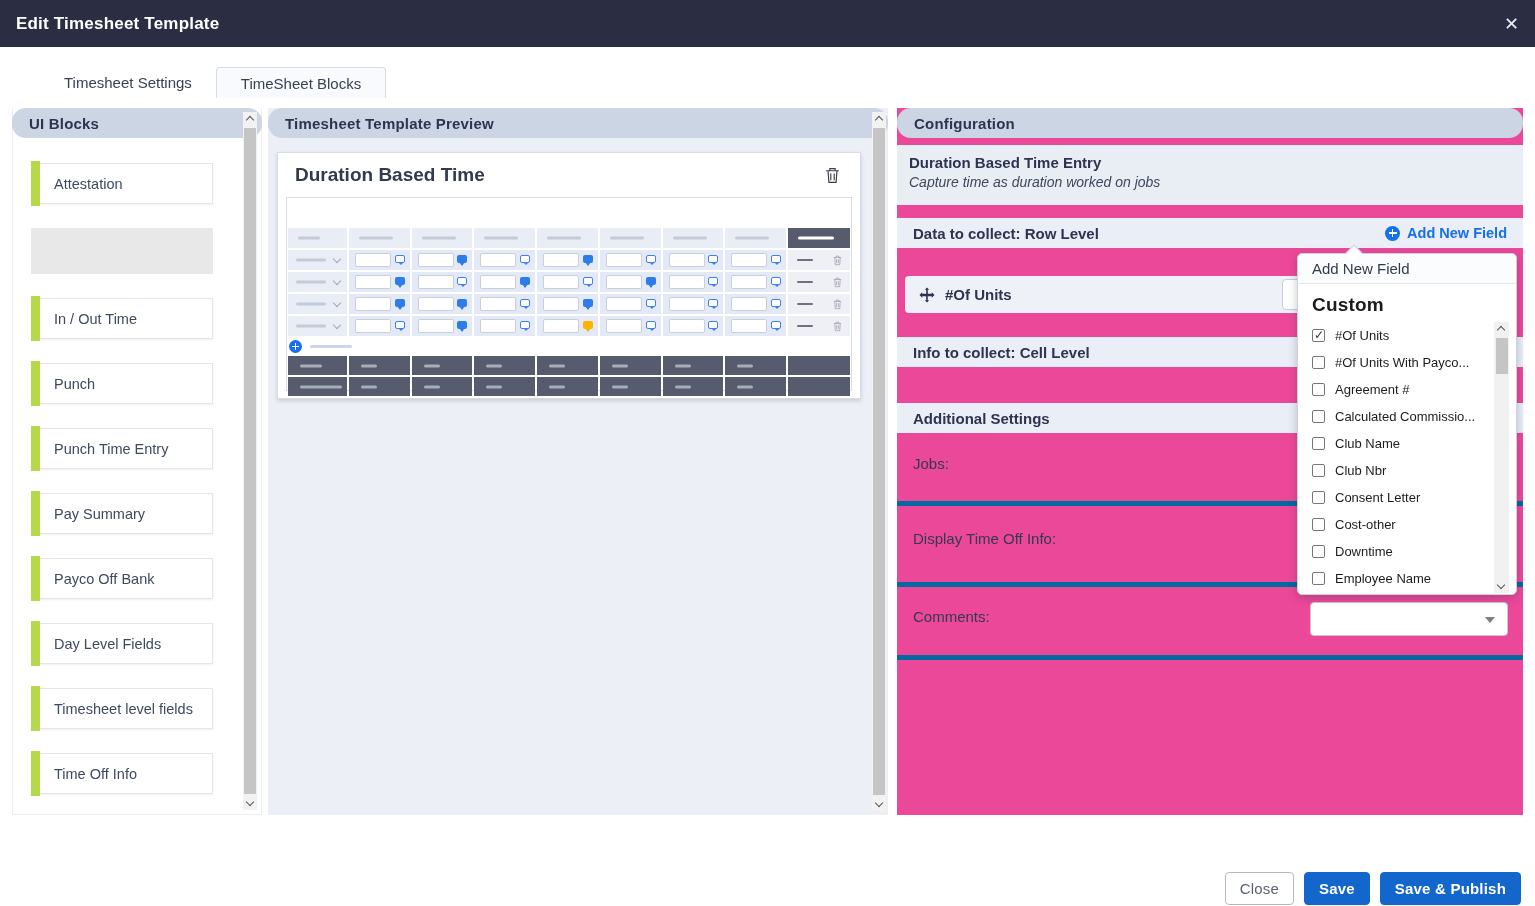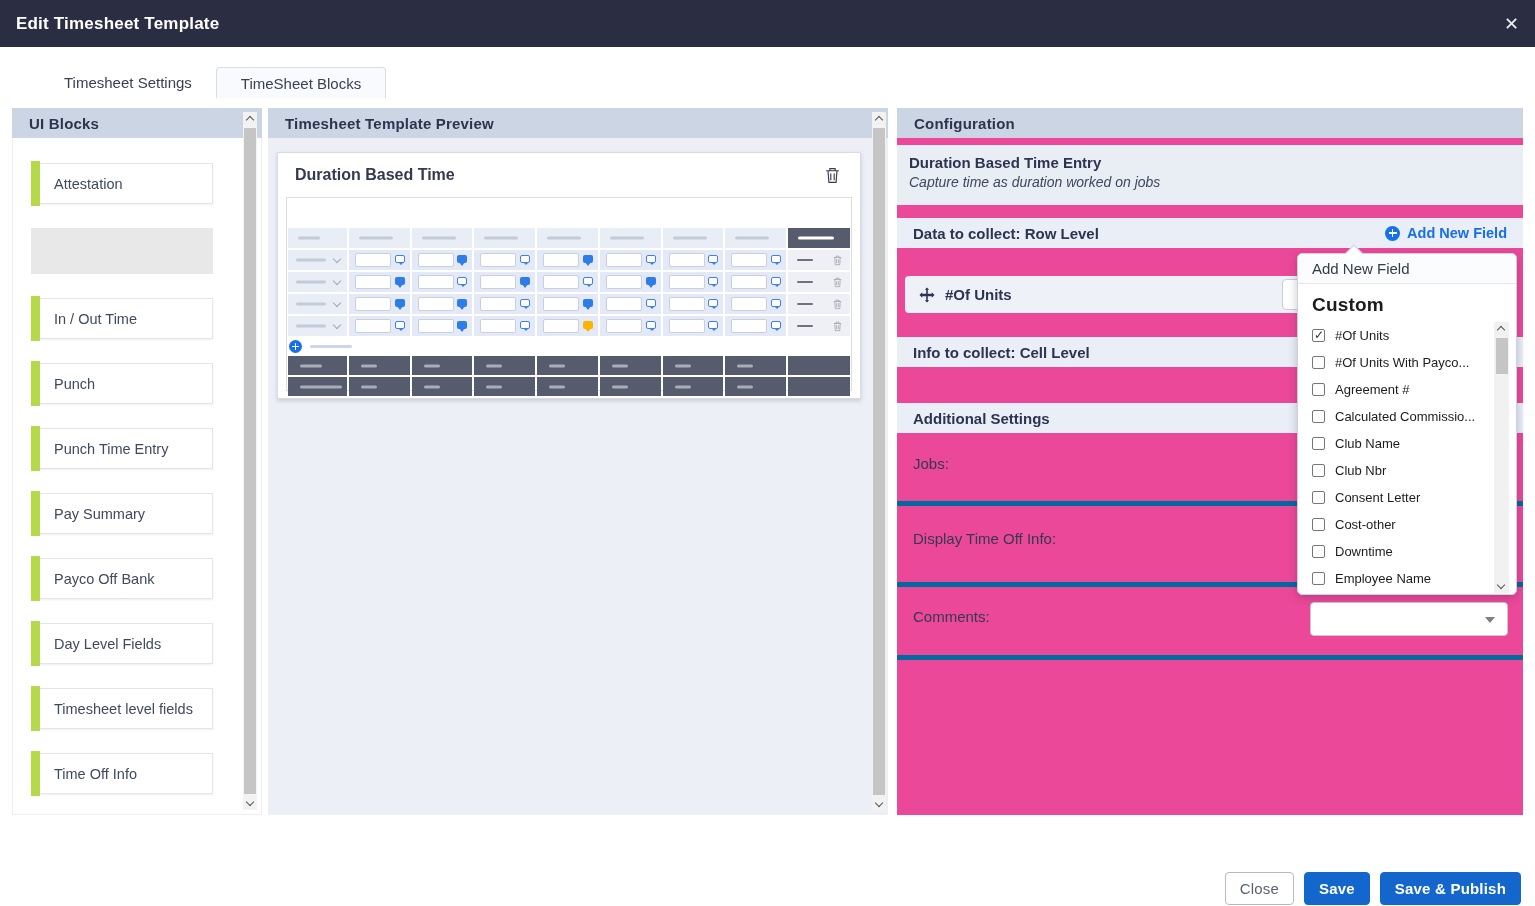--- a/index.html
+++ b/index.html
@@ -13,21 +13,21 @@
   .dlg-close { color:#e8eaf0; font-size:18px; font-weight:400; cursor:pointer; line-height:1; }
 
   
   .tabs { position:absolute; left:40px; top:67px; display:flex; height:31px; }
   .tab { padding:0 24px; display:flex; align-items:center; font-size:15px; color:#3a4157; cursor:pointer; }
   .tab.active { border:1px solid #d9dde5; border-bottom:none; border-radius:4px 4px 0 0; background:#f8fafd; }
 
   
   .panel { position:absolute; top:108px; height:707px; }
   .panel-header { height:30px; background:#ccd5e3; display:flex; align-items:center; padding:0 17px;
-    font-size:15px; font-weight:700; color:#2e3450; letter-spacing:.2px; }
+    font-size:15px; font-weight:700; color:#2e3450; letter-spacing:.2px;border-radius:14px; }
 
   
   .vscroll { position:absolute; width:14px; background:#f2f2f2; }
   .vscroll .arr { position:absolute; left:0; width:14px; height:14px; background:#f2f2f2; }
   .vscroll .arr.up { top:0; } .vscroll .arr.down { bottom:0; }
   .vscroll .arr::before { content:''; position:absolute; left:4px; width:5px; height:5px;
     border-left:1.6px solid #555; border-top:1.6px solid #555; }
   .vscroll .arr.up::before { top:5px; transform:rotate(45deg); }
   .vscroll .arr.down::before { top:3px; transform:rotate(225deg); }
   .vscroll .thumb { position:absolute; left:1px; width:12px; background:#c5c5c5; }
@@ -45,21 +45,21 @@
   .sidebar .vscroll .thumb { top:16px; bottom:16px; }
 
   
   .preview { left:268px; width:620px; background:#edeff6; }
   .preview-content { position:relative; height:677px; }
   .preview .vscroll { right:2px; top:4px; bottom:4px; }
   .preview .vscroll .thumb { top:16px; bottom:16px; }
   .pv-card { position:absolute; left:9px; top:14px; width:584px; height:247px; background:#fff;
     border:1px solid #d7dbe3; box-shadow:0 2px 4px rgba(40,50,70,.18); }
   .pv-card-top { height:44px; display:flex; align-items:center; justify-content:space-between; padding:0 20px 0 17px; }
-  .pv-card-title { font-size:16px; font-weight:700; color:#333a4e; }
+  .pv-card-title { font-size:19px; font-weight:700; color:#333a4e; }
   .trash-lg { width:15px; height:17px; cursor:pointer; }
   .pv-inner { margin:0 8px; height:194px; border:1px solid #dadde4; background:#fff; padding-top:30px; }
 
   .mt-grid { display:grid; grid-template-columns:59px repeat(7,1fr) 62px; gap:2px; margin:0 1px; }
   .mt-cell { height:20px; position:relative; }
   .mt-h { background:#e9edf5; } .mt-h.dark { background:#565b6d; }
   .dash { position:absolute; border-radius:2px; background:#c3cbd9; height:3px; top:50%; transform:translateY(-50%); }
   .mt-h .dash { left:10px; width:34px; } .mt-h.c1 .dash { width:22px; }
   .mt-h.dark .dash { background:#fff; width:36px; }
   .mt-c1 { background:#e9edf5; }

